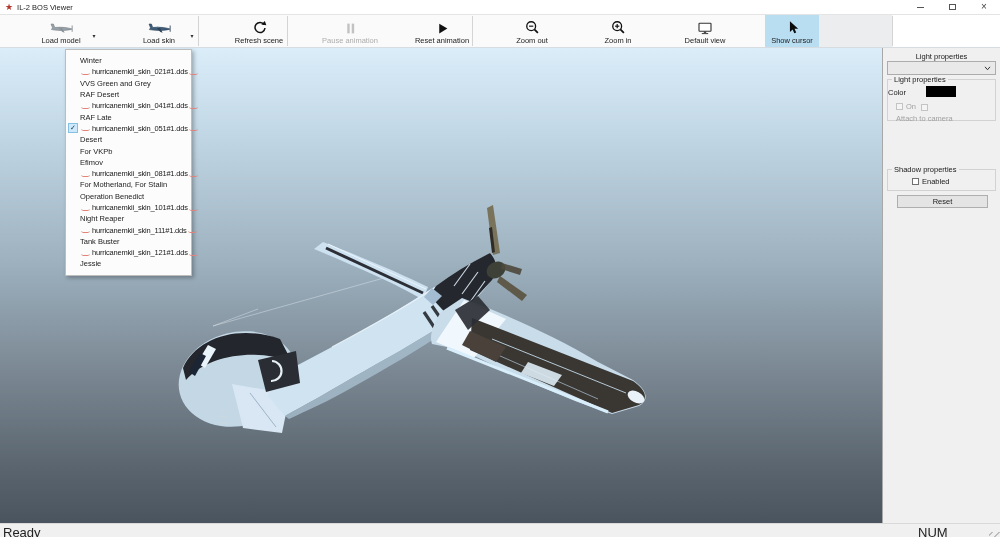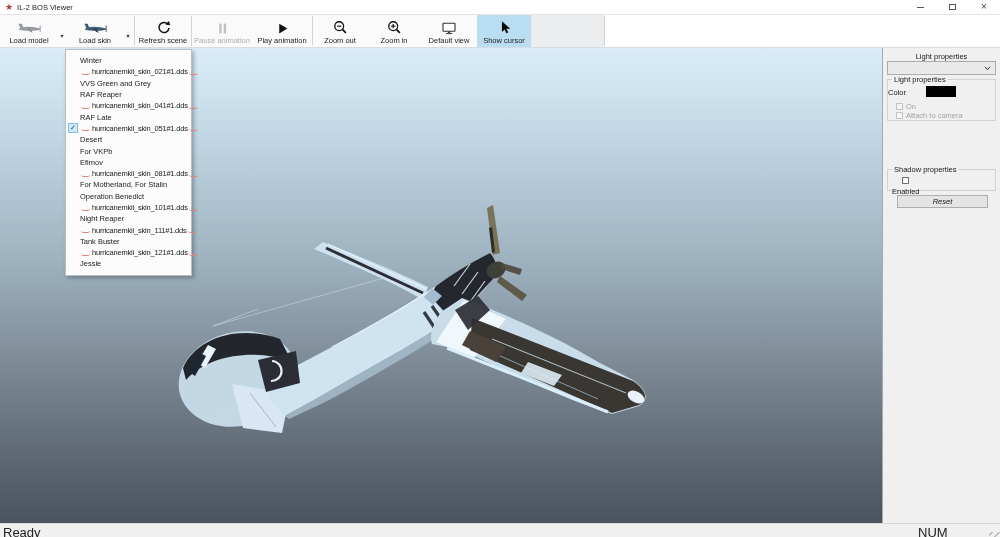--- a/index.html
+++ b/index.html
@@ -12,21 +12,21 @@
   .app-star{color:#b5352c;font-size:9px;line-height:9px;}
   .win-controls{position:absolute;right:0;top:0;height:14px;display:flex;}
   .win-btn{width:32px;height:14px;display:flex;align-items:center;justify-content:center;color:#444;}
   .glyph-min{display:inline-block;width:7px;height:1px;background:#555;}
   .glyph-max{display:inline-block;width:7px;height:6px;border:1px solid #555;}
   .glyph-close{font-size:10px;line-height:10px;color:#444;}
   
   .toolbar{height:34px;background:#fafafa;border-top:1px solid #e4e4e4;
     border-bottom:1px solid #d6dce0;display:flex;align-items:stretch;padding-left:2px;}
   .tb-btn{width:54px;display:flex;flex-direction:column;align-items:center;
-    justify-content:flex-end;padding-bottom:2px;gap:1px;}
+    justify-content:flex-end;padding-bottom:2px;gap:1px;margin-left:32px;}
   .tb-btn.wide{width:60px;}
   .tb-ic{height:17px;display:flex;align-items:flex-end;justify-content:center;}
   .tb-lbl{font-size:7.5px;color:#1c1c1c;white-space:nowrap;}
   .tb-btn.disabled .tb-lbl{color:#adadad;}
   .tb-arrow{width:12px;display:flex;align-items:center;justify-content:center;
     font-size:6px;color:#333;padding-top:8px;}
   .tb-sep{width:1px;background:#d4d4d4;margin:1px 0;}
   .tb-btn.active{background:#b9ddf1;}
   .tb-filler{width:73px;background:#ecedee;}
   .tb-rest{flex:1;background:#fff;}
@@ -61,21 +61,21 @@
   .swatch{position:absolute;top:6px;left:38px;width:30px;height:11px;background:#000;}
   .cb-row{position:absolute;display:flex;align-items:center;gap:3px;}
   .cb{width:7px;height:7px;border:1px solid #707070;background:#fff;flex:none;}
   .cb-row.disabled{color:#a2a2a2;justify-content:flex-end;}
   .cb-row.disabled .cb{border-color:#c4c4c4;background:#f4f4f4;}
   .pbtn{position:absolute;top:19px;height:12px;display:flex;align-items:center;
     justify-content:center;background:#e4e4e4;border:1px solid #aeaeae;}
   .pbtn.play{left:6px;width:44px;}
   .pbtn.stop{right:6px;width:44px;color:#a6a6a6;border-color:#cfcfcf;background:#eeeeee;}
   .btn-reset{position:absolute;top:147px;left:14px;right:12px;height:13px;
-    display:flex;align-items:center;justify-content:center;background:#e4e4e4;border:1px solid #aeaeae;font-style:italic;}
+    display:flex;align-items:center;justify-content:center;background:#e4e4e4;border:1px solid #aeaeae;}
   
   .statusbar{height:20px;background:#f0f0f0;border-top:1px solid #d9d9d9;
     position:relative;font-size:13px;color:#222;}
   .status-ready{position:absolute;left:3px;top:1px;}
   .status-num{position:absolute;left:918px;top:1px;}
   .grip{position:absolute;right:0;bottom:0;width:11px;height:11px;
     background:repeating-linear-gradient(135deg,transparent 0 2px,#bcbcbc 2px 3px,transparent 3px 5px);}
   .bottom-edge{height:2px;background:#3c3f42;}
 </style>
 </head>
@@ -142,21 +142,21 @@
         </svg>
       </span>
       <span class="tb-lbl">Pause animation</span>
     </div>
     <div class="tb-btn wide">
       <span class="tb-ic">
         <svg width="13" height="13" viewBox="0 0 16 16">
             <polygon points="4,2 14,8 4,14" fill="#111"></polygon>
           </svg>
       </span>
-      <span class="tb-lbl">Play animation</span>
+      <span class="tb-lbl">Reset animation</span>
     </div>
     <div class="tb-sep"></div>
     <div class="tb-btn">
       <span class="tb-ic">
         <svg width="15" height="15" viewBox="0 0 17 17">
           <circle cx="7" cy="7" r="5" fill="none" stroke="#111" stroke-width="1.5"></circle>
           <line x1="4.6" y1="7" x2="9.4" y2="7" stroke="#111" stroke-width="1.3"></line>
           <line x1="10.6" y1="10.6" x2="14.6" y2="14.6" stroke="#111" stroke-width="2"></line>
         </svg>
       </span>
@@ -255,21 +255,21 @@
             <span class="squig"></span>
             <span class="mi-label">hurricanemkii_skin_021#1.dds</span>
             <span class="squig"></span>
           </div>
           <div class="menu-item">
             <span class="mi-check"></span>
             <span class="mi-label">VVS Green and Grey</span>
           </div>
           <div class="menu-item">
             <span class="mi-check"></span>
-            <span class="mi-label">RAF Reaper</span>
+            <span class="mi-label">RAF Desert</span>
           </div>
           <div class="menu-item file">
             <span class="mi-check"></span>
             <span class="squig"></span>
             <span class="mi-label">hurricanemkii_skin_041#1.dds</span>
             <span class="squig"></span>
           </div>
           <div class="menu-item">
             <span class="mi-check"></span>
             <span class="mi-label">RAF Late</span>
@@ -351,30 +351,30 @@
       </div>
 
       <div class="group g1">
         <span class="group-label">Light properties</span>
         <span class="row-color-label">Color</span>
         <span class="swatch" style="background: rgb(0, 0, 0);"></span>
         <div class="cb-row disabled" style="top:22px;left:8px;">
           <span class="cb"></span>
           <span>On</span>
         </div>
-        <div class="cb-row disabled" style="top:31px;left:8px;">
+        <div class="cb-row disabled" style="top:24px;left:8px;flex-direction:column;">
           <span class="cb"></span>
           <span>Attach to camera</span>
         </div>
       </div>
 
 
       <div class="group g3">
         <span class="group-label">Shadow properties</span>
-        <div class="cb-row" style="top:7px;left:4px;flex-direction:column;">
+        <div class="cb-row" style="top:7px;left:24px;">
           <span class="cb"></span>
           <span>Enabled</span>
         </div>
       </div>
 
       <div class="btn-reset">Reset</div>
     </div>
   </div>
 
   <div class="statusbar">

